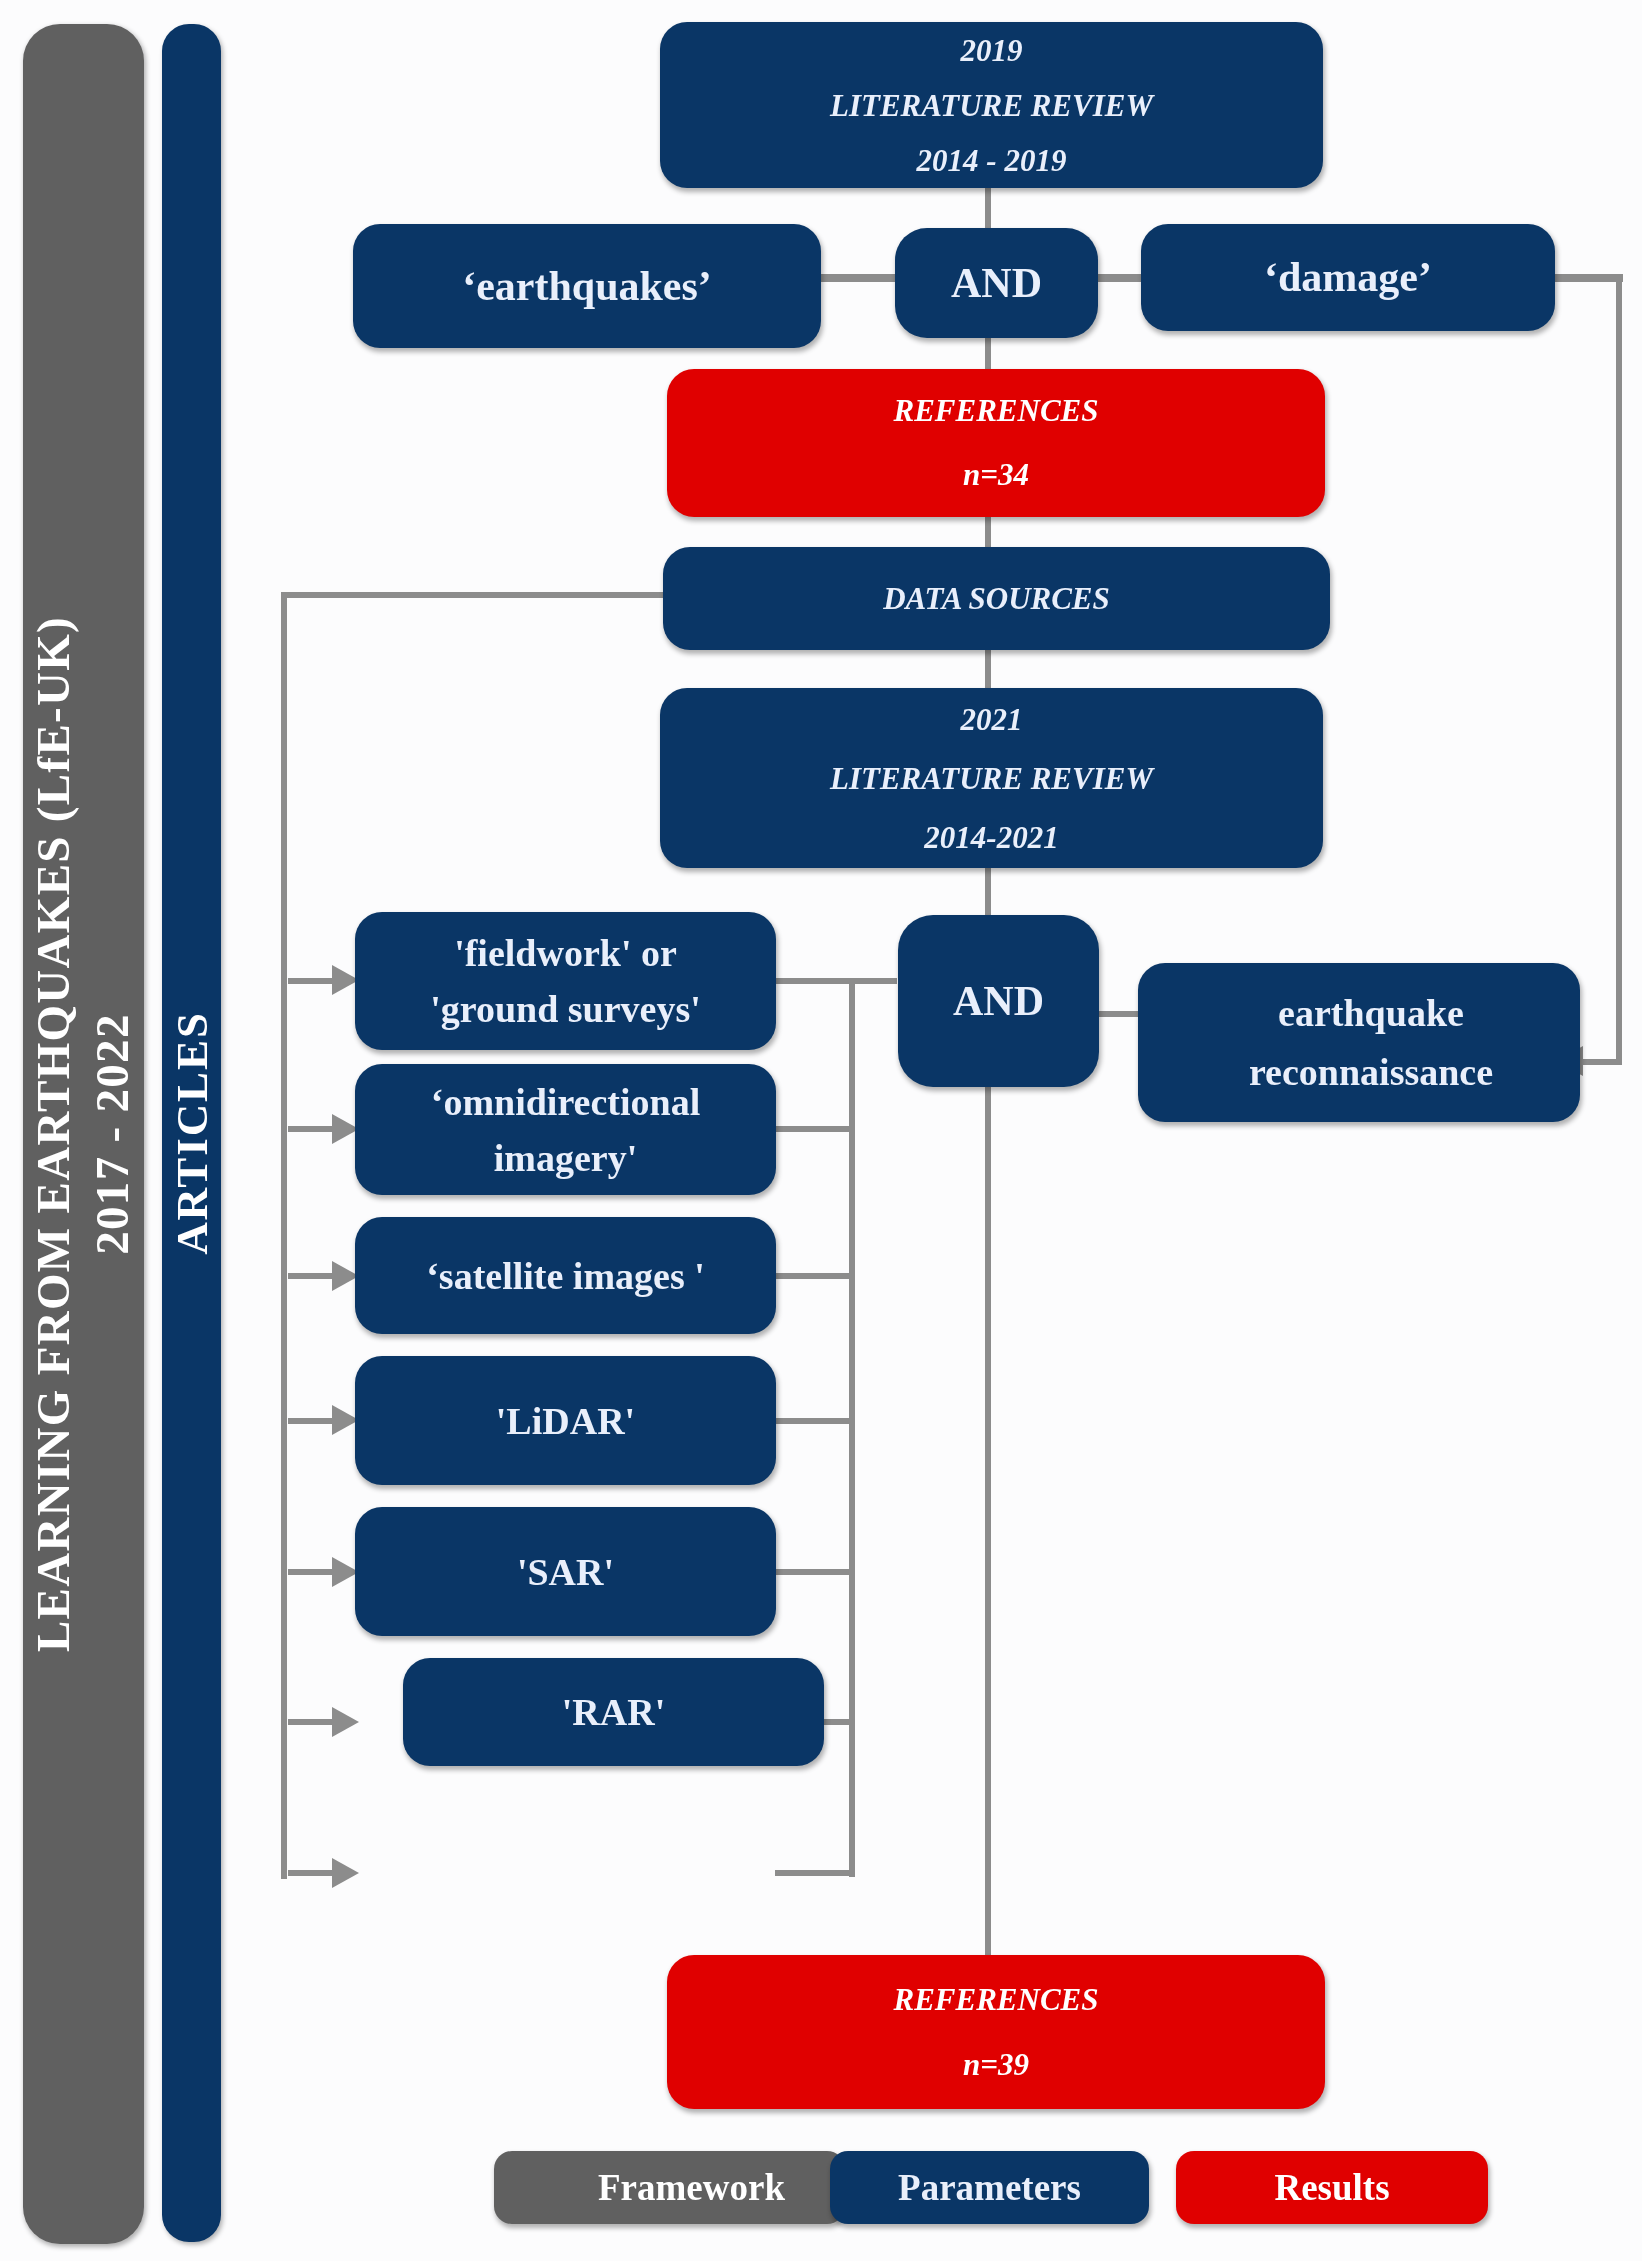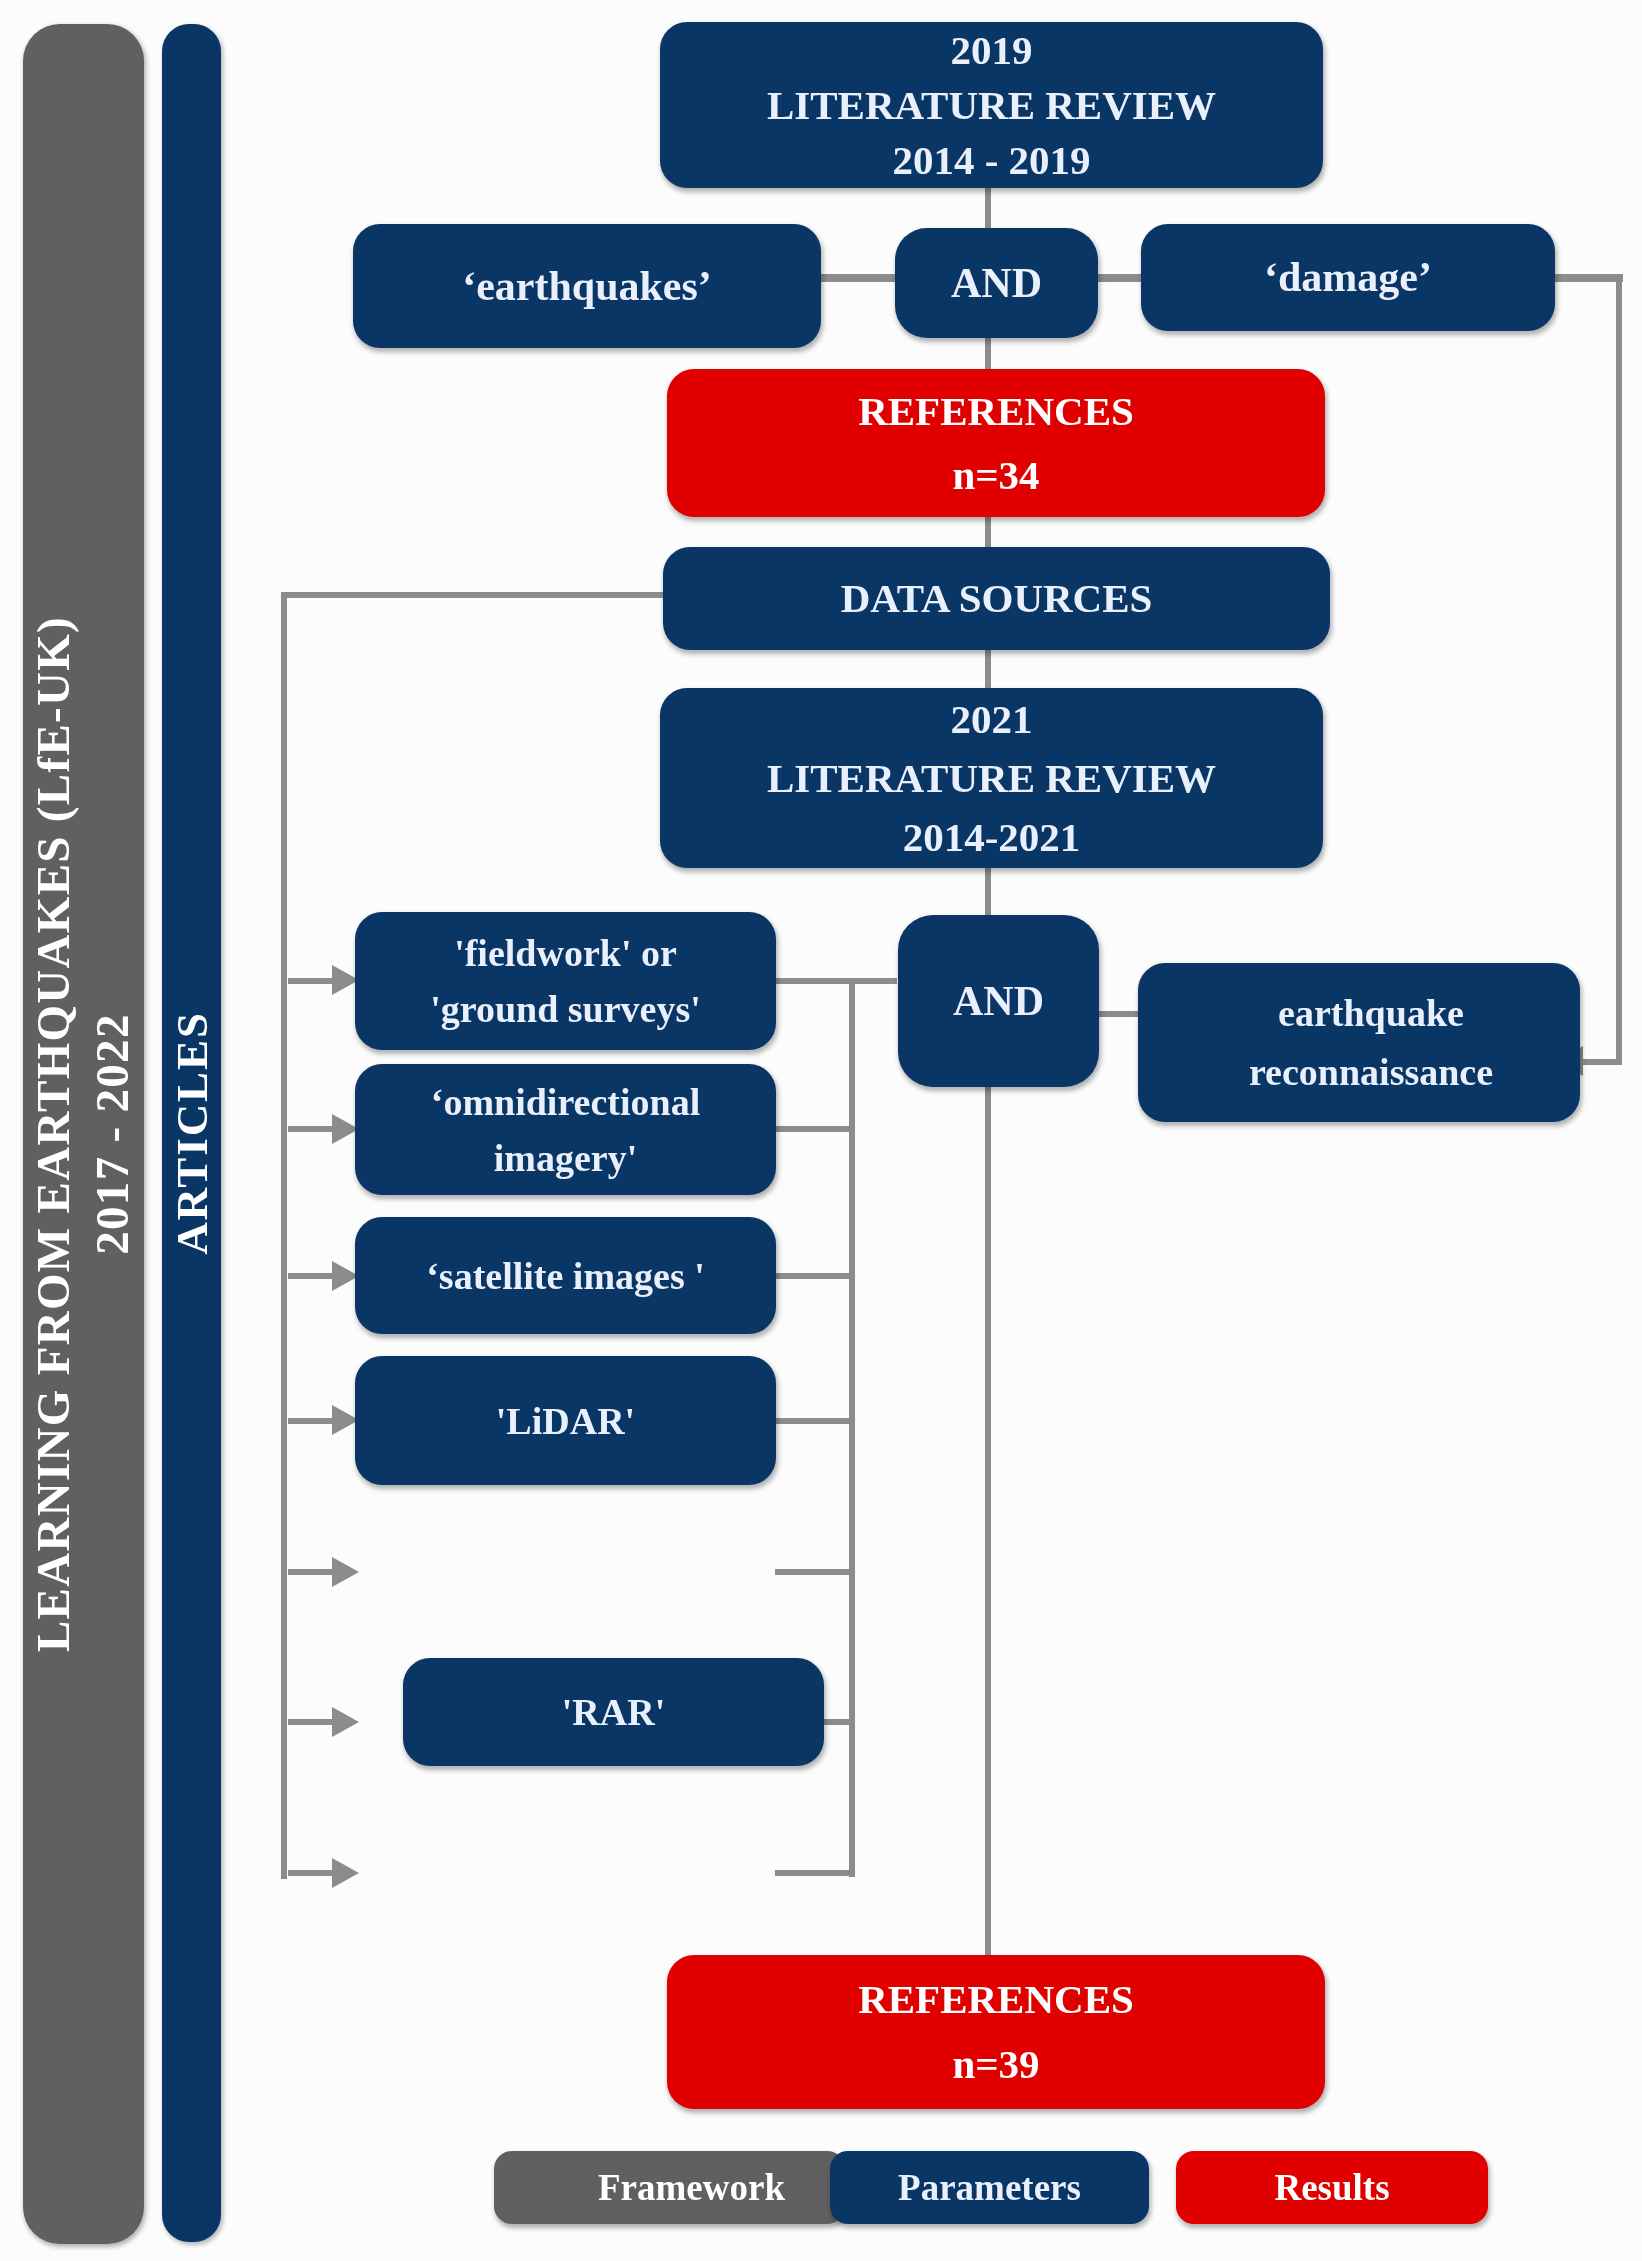--- a/index.html
+++ b/index.html
@@ -34,21 +34,21 @@
     border-radius:27px;
     display:flex;
     flex-direction:column;
     align-items:center;
     justify-content:center;
     text-align:center;
     box-shadow:1.9px 3.2px 5.7px rgba(0,0,0,.30);
   }
   .node.red{background:#e00000;color:#ffffff;}
   .node.grayBox{background:#606060;color:#ffffff;padding-left:44px;}
-  .f64{font-size:41px;line-height:57px;}
+  .f64{font-size:31px;line-height:57px;font-style:italic;}
   .f66{font-size:42px;line-height:59px;}
   .f60{font-size:38px;line-height:56px;}
   .f58{font-size:37px;line-height:41px;}
   
   .vbar{
     position:absolute;
     display:flex;align-items:center;justify-content:center;
     box-shadow:1.9px 2.6px 5.1px rgba(0,0,0,.30);
   }
   .vbar .rot{
@@ -163,20 +163,23 @@
   <div class="node f60" style="left:355px;top:1064px;width:421px;height:131px;">
     <span>‘omnidirectional</span>
     <span>imagery'</span>
   </div>
   <div class="node f60" style="left:355px;top:1217px;width:421px;height:117px;">
     <span>‘satellite images '</span>
   </div>
   <div class="node f60" style="left:355px;top:1356px;width:421px;height:129px;">
     <span>'LiDAR'</span>
   </div>
+  <div class="node f60" style="left:355px;top:1507px;width:421px;height:129px;">
+    <span>'SAR'</span>
+  </div>
   <div class="node f60" style="left:355px;top:1658px;width:421px;height:108px;margin-left:48px;">
     <span>'RAR'</span>
   </div>
 
   <div class="node red f64" style="left:667px;top:1955px;width:658px;height:154px;line-height:65px;">
     <span>REFERENCES</span>
     <span>n=39</span>
   </div>
 
   <div class="node grayBox f58" style="left:494px;top:2151px;width:307px;height:73px;border-radius:18px;">

